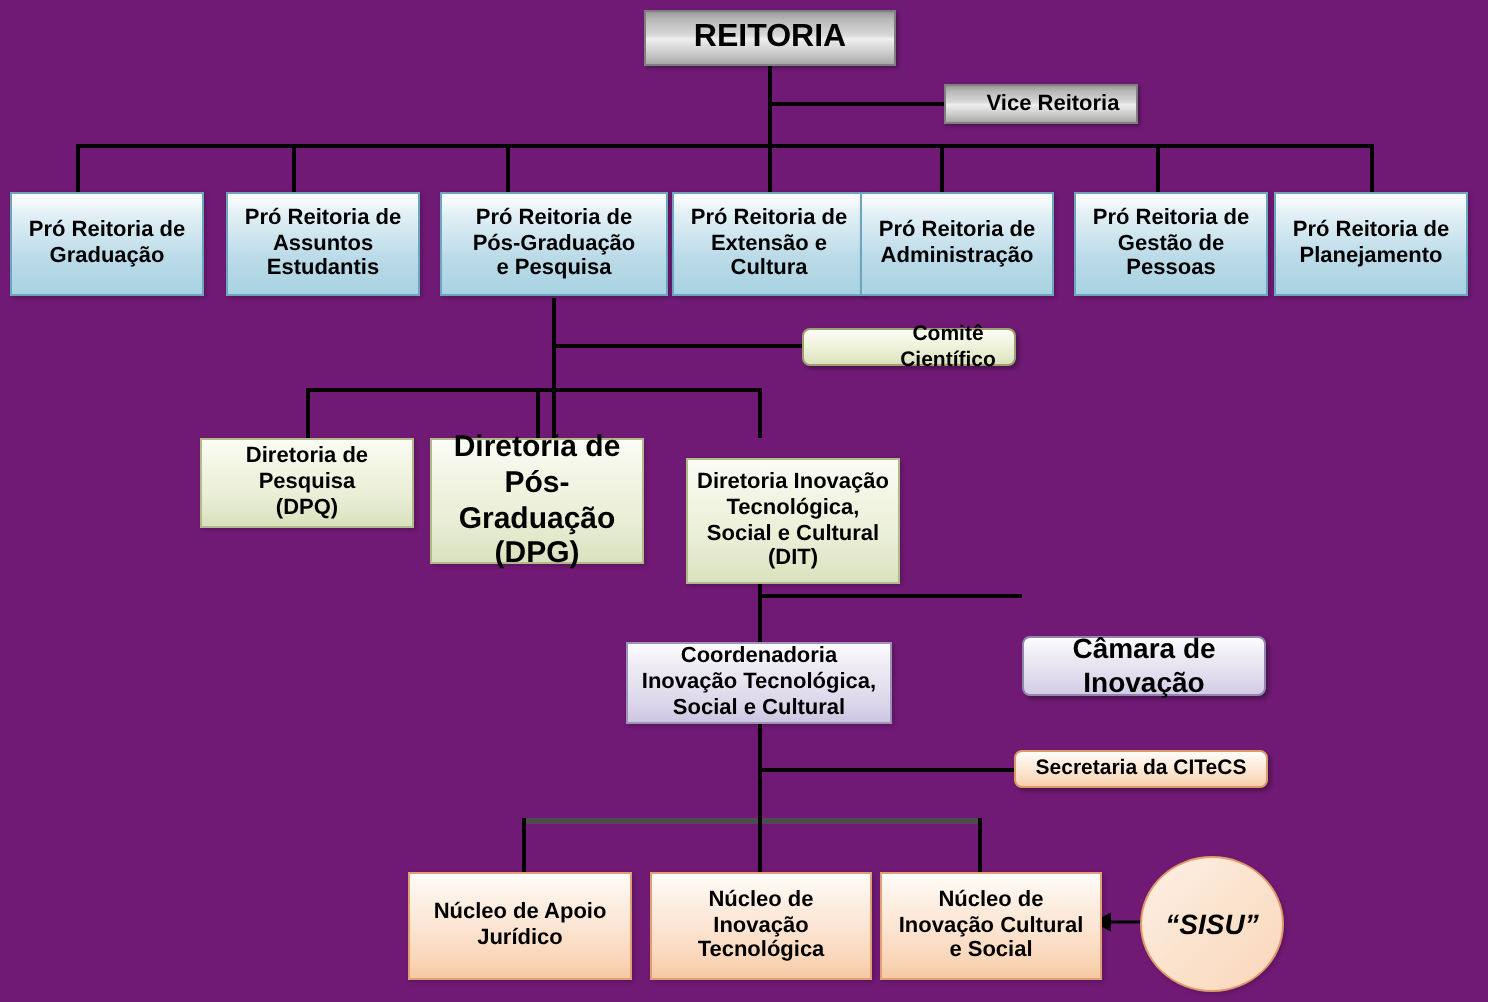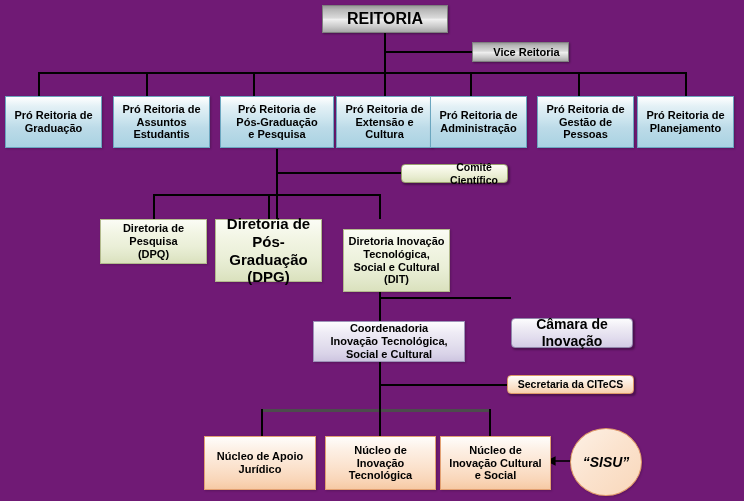--- a/index.html
+++ b/index.html
@@ -218,21 +218,21 @@
 Graduação
 (DPG)</div>
 
   <div class="node green" style="left:327px; top:229px; width:107px; height:63px; font-size:11px;margin-left:16px;">Diretoria Inovação
 Tecnológica,
 Social e Cultural
 (DIT)</div>
 
   <div class="node purplepill" style="left:511px; top:288px; width:122px; height:30px; font-size:14px;margin-top:30px;">Câmara de Inovação</div>
 
-  <div class="node purple" style="left:313px; top:321px; width:152px; height:41px; font-size:11px;">Coordenadoria
+  <div class="node purple" style="left:313px; top:321px; width:133px; height:41px; font-size:11px;">Coordenadoria
 Inovação Tecnológica,
 Social e Cultural</div>
 
   <div class="node orangepill" style="left:507px; top:375px; width:127px; height:19px; font-size:10.5px;">Secretaria da CITeCS</div>
 
   <div class="node orange" style="left:204px; top:436px; width:112px; height:54px; font-size:11px;">Núcleo de Apoio
 Jurídico</div>
 
   <div class="node orange" style="left:325px; top:436px; width:111px; height:54px; font-size:11px;">Núcleo de
 Inovação

